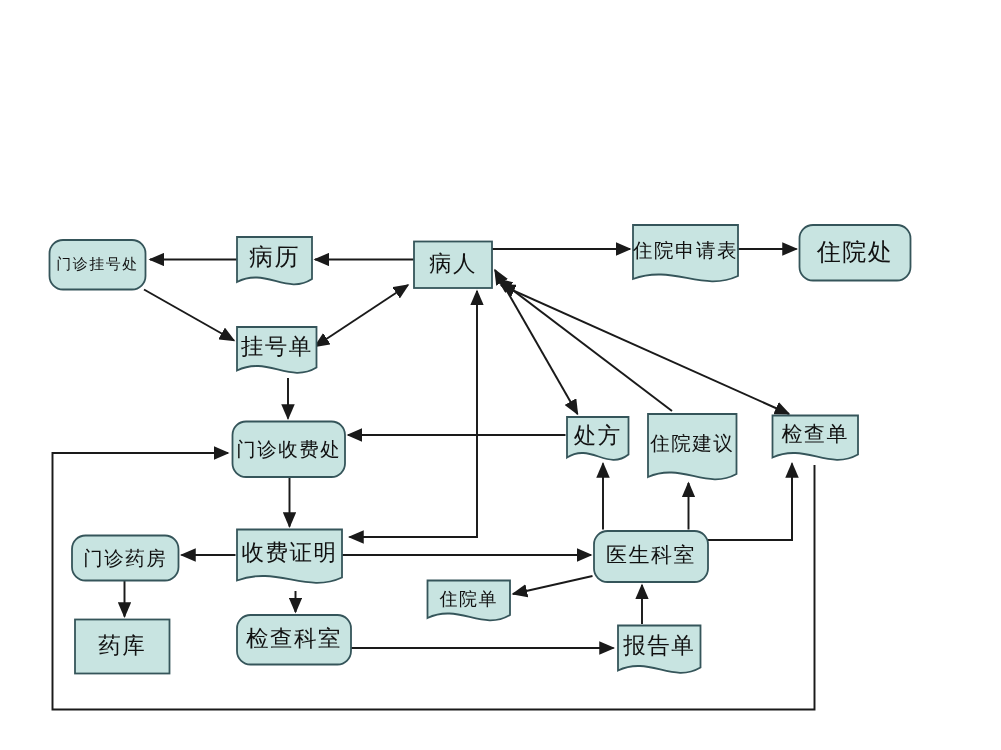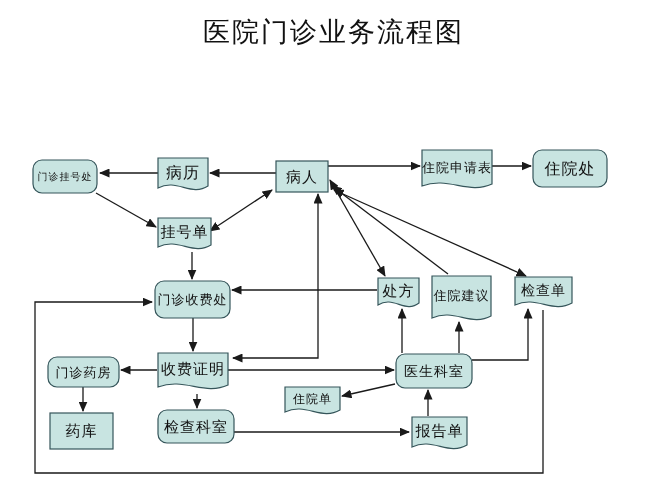--- a/index.html
+++ b/index.html
@@ -26,21 +26,20 @@
   .node-label {
     font-family: "Liberation Serif", serif;
     fill: #111111;
     letter-spacing: 1px;
   }
 </style>
 </head>
 <body>
 
 <div id="stage">
-  <div id="page-title">医院门诊业务流程图</div>
   <svg id="diagram-svg" width="667" height="500" viewBox="0 0 667 500" xmlns="http://www.w3.org/2000/svg">
       <defs>
         <marker id="ah-end" orient="auto" markerUnits="userSpaceOnUse" markerWidth="11" markerHeight="9" refX="9.5" refY="4.5">
           <path d="M0,0 L10.5,4.5 L0,9 Z" fill="#1a1a1a"></path>
         </marker>
         <marker id="ah-start" orient="auto-start-reverse" markerUnits="userSpaceOnUse" markerWidth="11" markerHeight="9" refX="9.5" refY="4.5">
           <path d="M0,0 L10.5,4.5 L0,9 Z" fill="#1a1a1a"></path>
         </marker>
       </defs>
       <polyline points="276,173 210,173" fill="none" stroke="#1a1a1a" stroke-width="1.3" marker-end="url(#ah-end)"></polyline>

